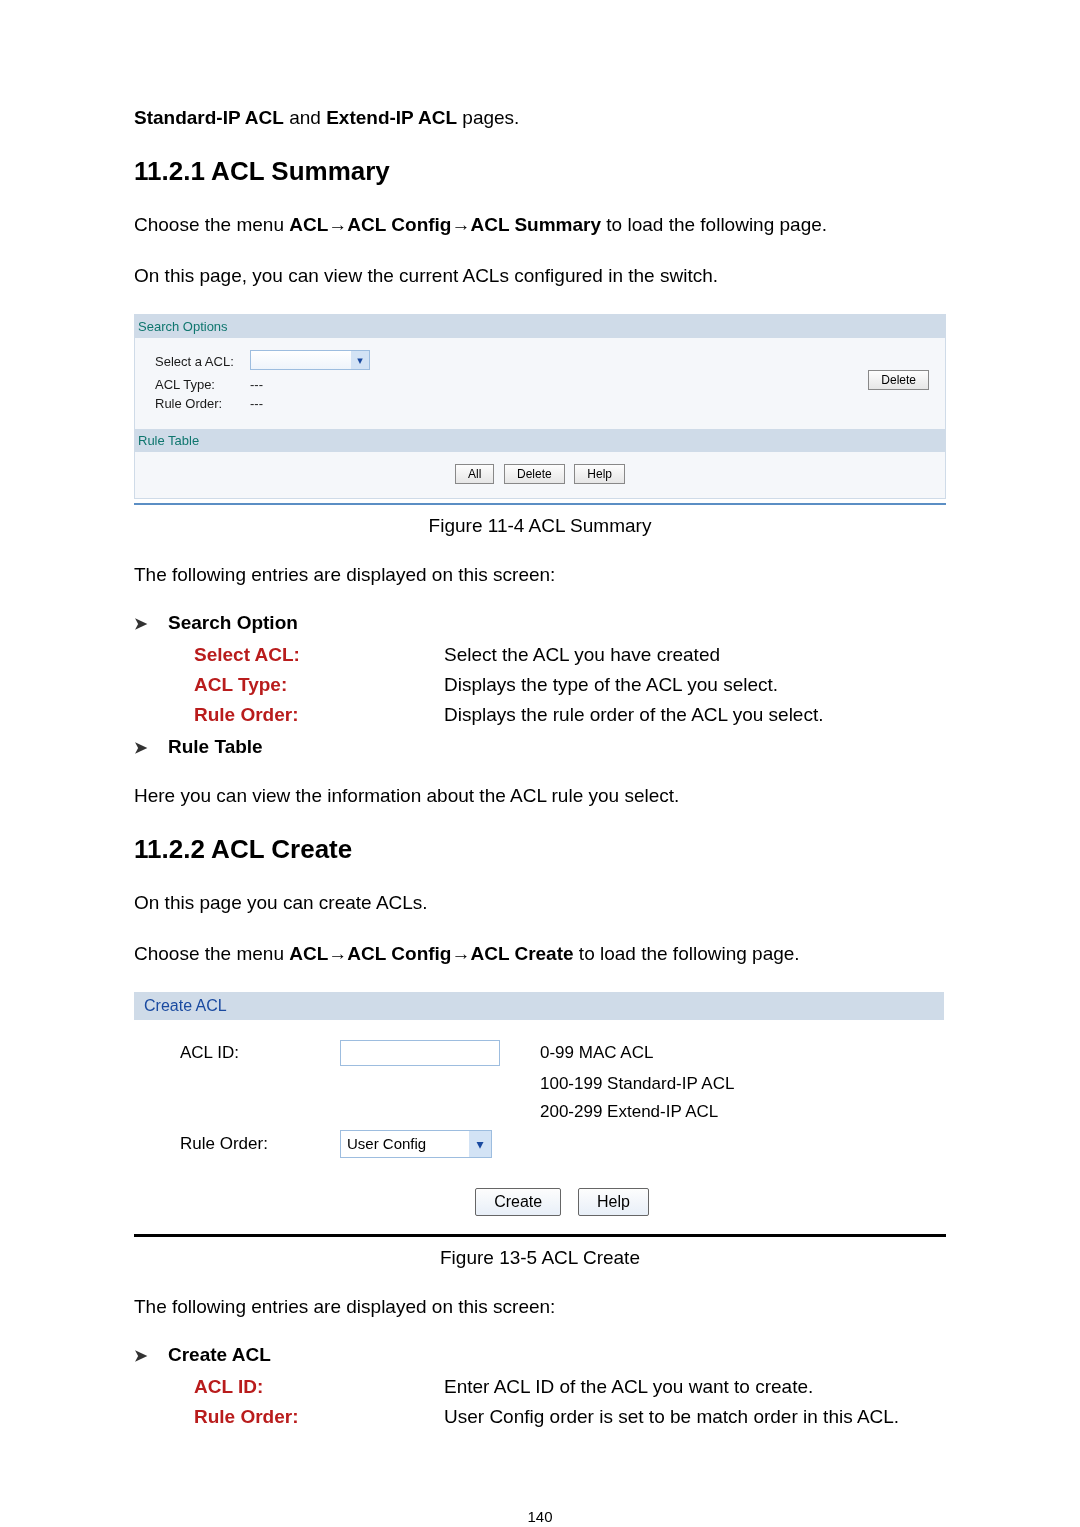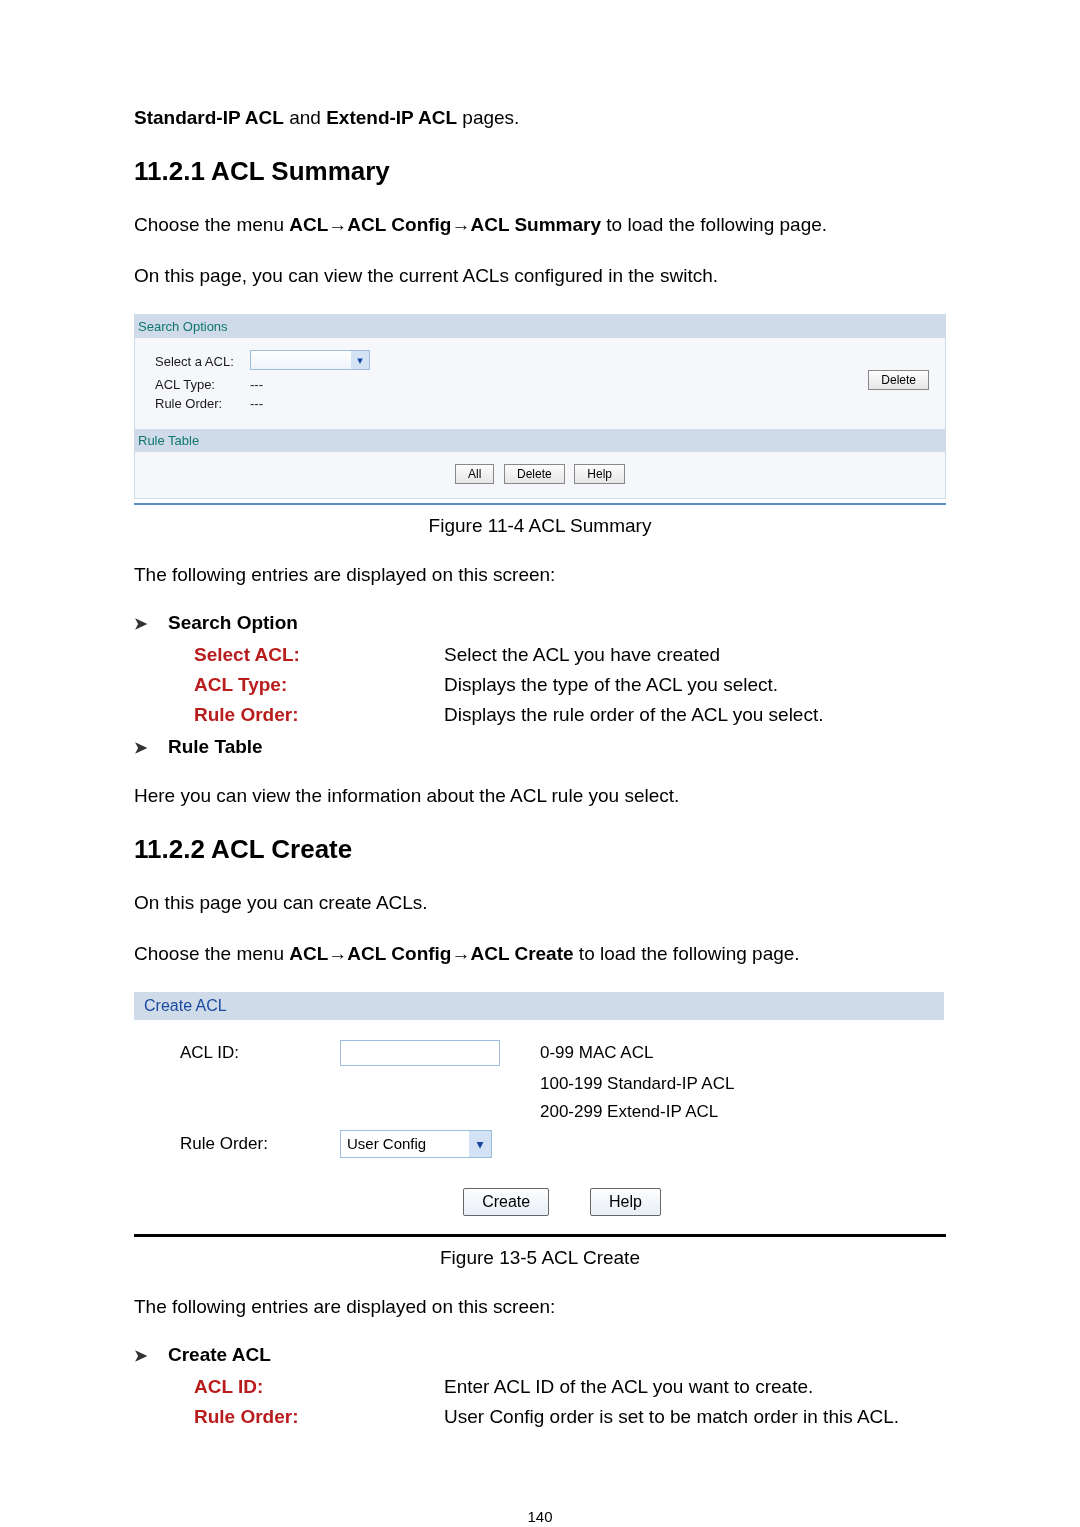--- a/index.html
+++ b/index.html
@@ -195,21 +195,21 @@
     padding:2px 18px;
     height:28px;
     box-sizing:border-box;
     cursor:pointer;
     border-radius:2px;
   }
   .ui2-btn-row{
     text-align:center;
     padding:14px 0 18px 46px;
   }
-  .ui2-btn-row .ui2-btn{ margin:0 18px; }
+  .ui2-btn-row .ui2-btn{ margin:0 6px; }
   .hr-thick{
     border:0;
     border-top:3px solid #000;
     margin:0;
   }
   .hr-thin{
     border:0;
     border-top:2px solid #5b8ec4;
     margin:0;
   }

